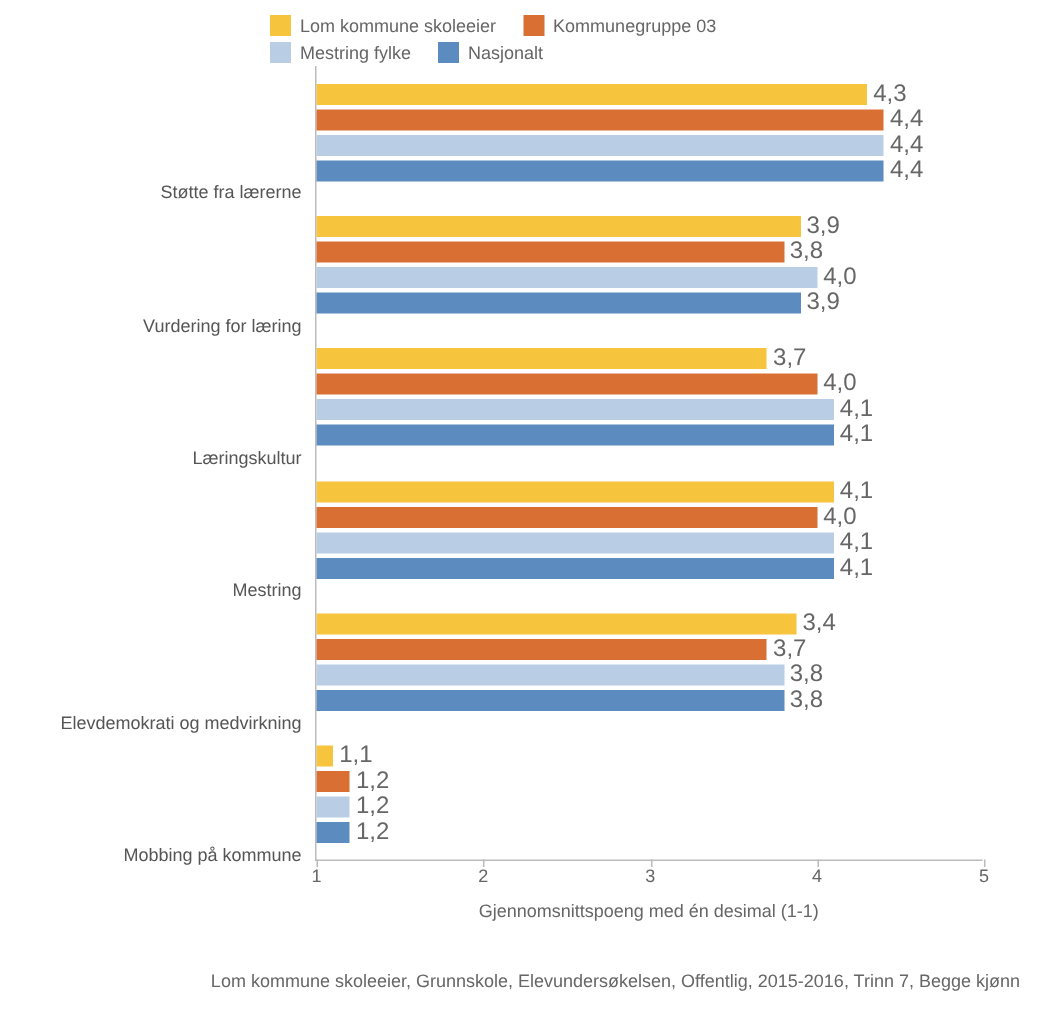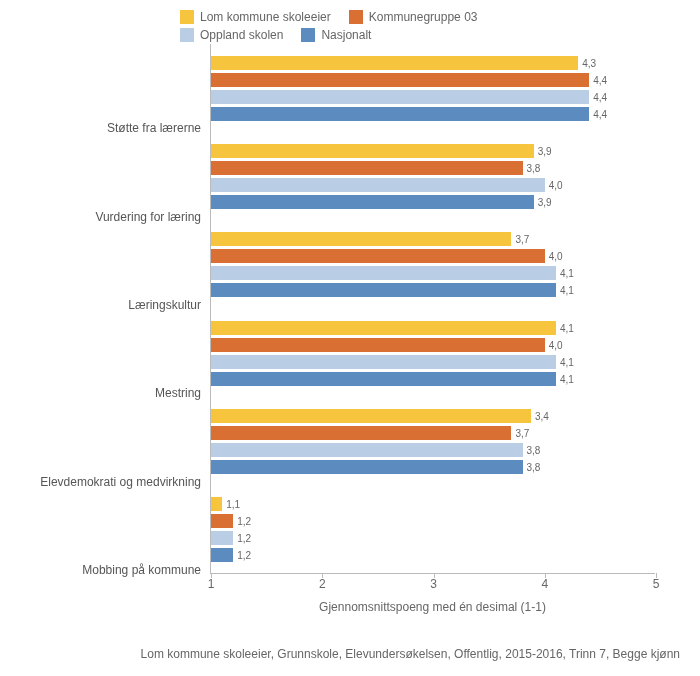--- a/index.html
+++ b/index.html
@@ -81,21 +81,21 @@
     left: 0;
   }
   .val {
     position: absolute;
     left: 100%;
     padding-left: 4px;
     top: 50%;
     transform: translateY(-50%);
     white-space: nowrap;
     color: #666;
-    font-size: 10px;
+    font-size: 16px;
   }
   .xlabel {
     text-align: center;
     margin-left: 200px;
     width: 445px;
     margin-top: 26px;
     color: #666;
   }
   .caption {
     text-align: right;
@@ -113,21 +113,21 @@
       <div class="legend-item">
         <span class="swatch" style="background: rgb(247, 196, 61);"></span>
         <span>Lom kommune skoleeier</span>
       </div>
       <div class="legend-item">
         <span class="swatch" style="background: rgb(217, 111, 50);"></span>
         <span>Kommunegruppe 03</span>
       </div>
       <div class="legend-item">
         <span class="swatch" style="background: rgb(185, 205, 229);"></span>
-        <span>Oppland skolen</span>
+        <span>Mestring fylke</span>
       </div>
       <div class="legend-item">
         <span class="swatch" style="background: rgb(91, 139, 191);"></span>
         <span>Nasjonalt</span>
       </div>
     </div>
 
   <div class="plot">
       <div class="tickline" style="left: 0px;"></div>
       <div class="tick" style="left: 0px;">1</div>

